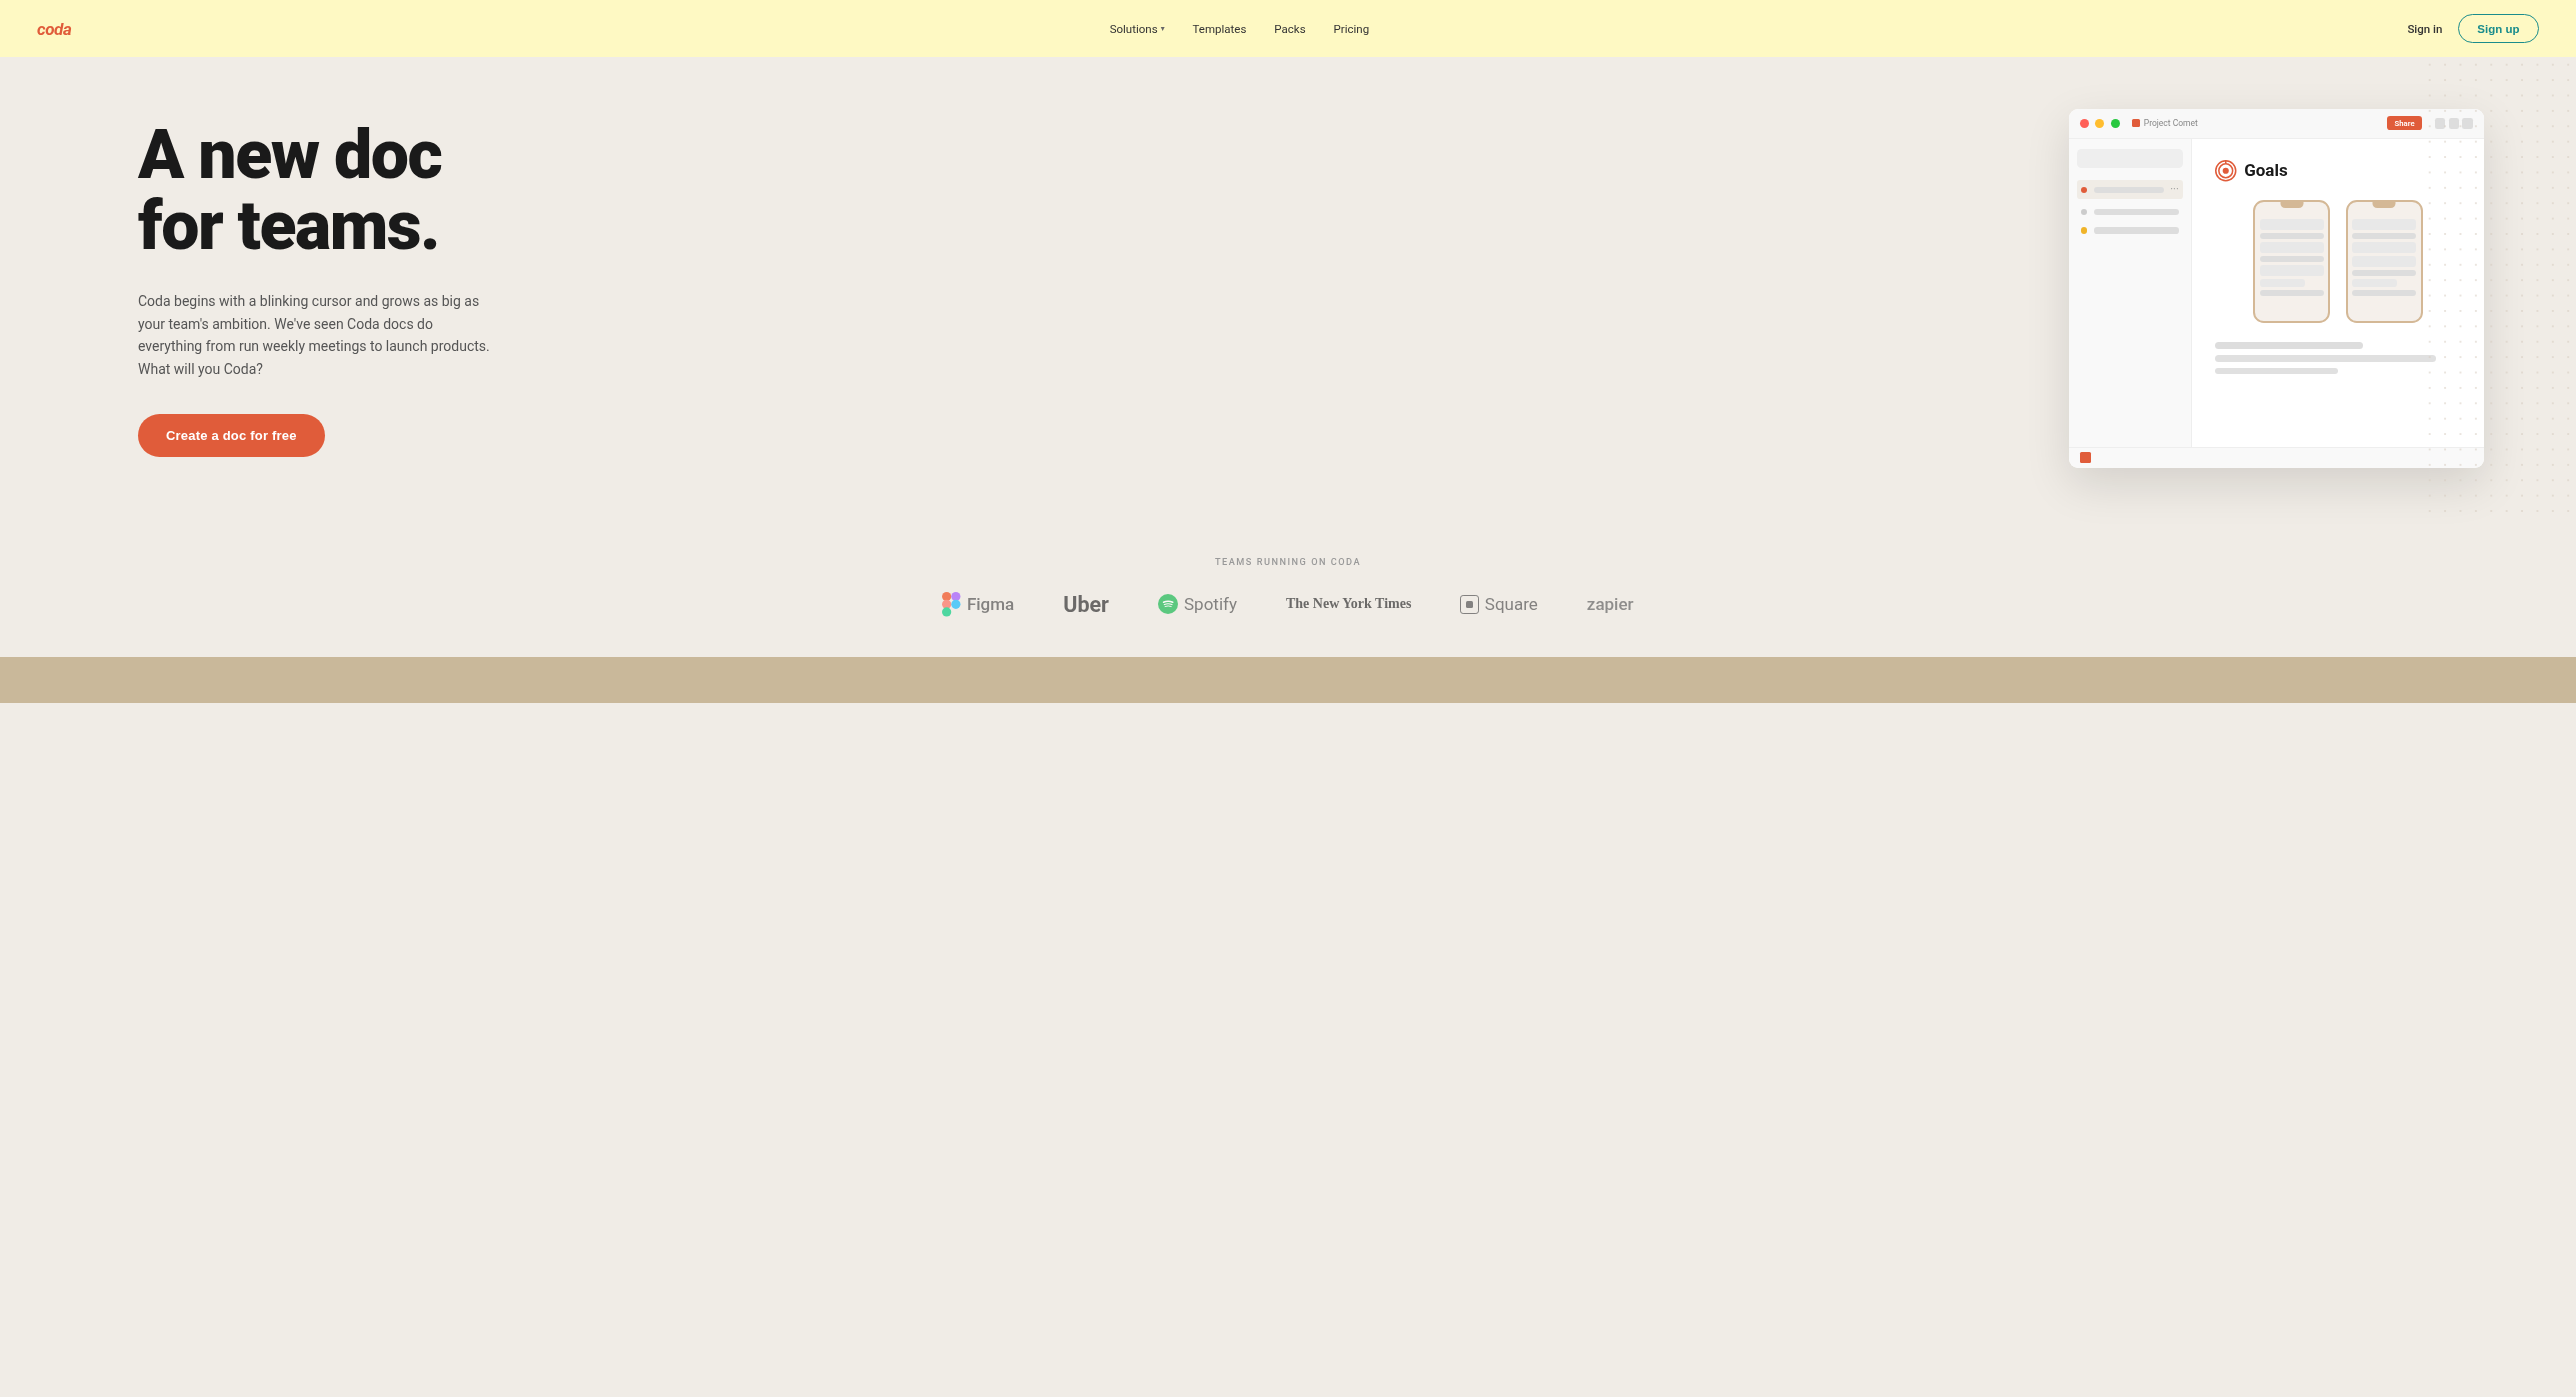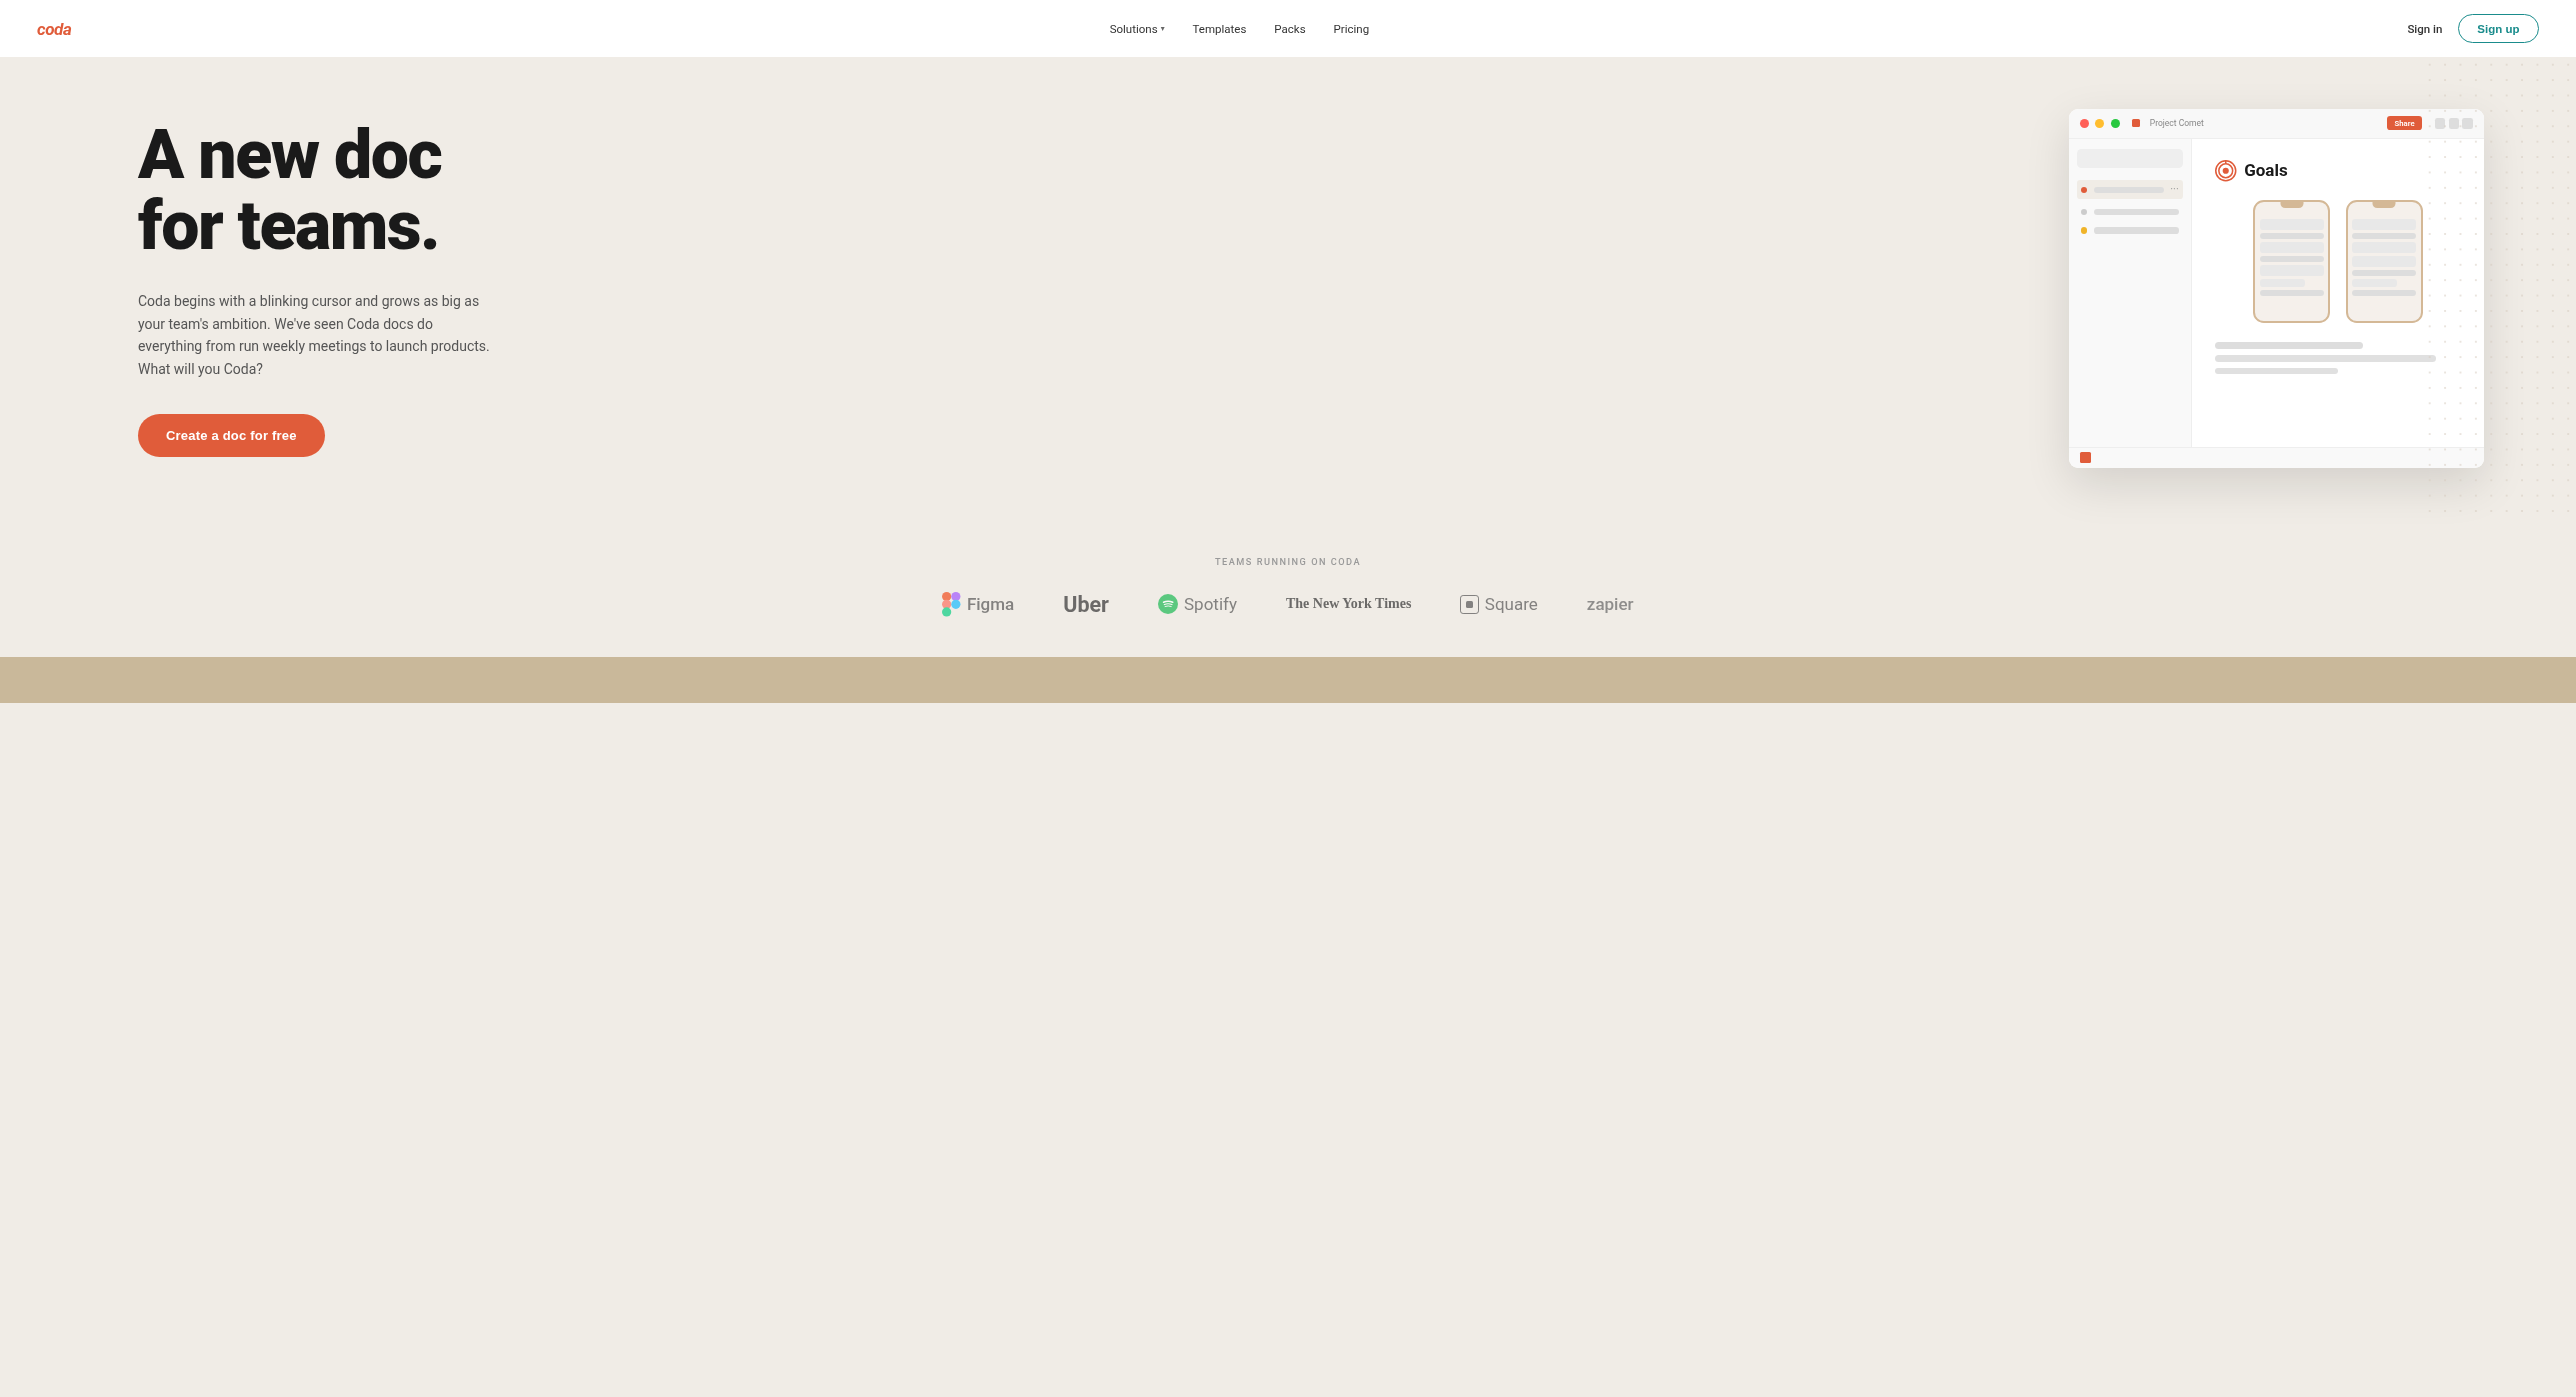--- a/index.html
+++ b/index.html
@@ -14,21 +14,21 @@
       min-height: 100vh;
       overflow-x: hidden;
     }
 
     
     nav {
       display: flex;
       align-items: center;
       justify-content: space-between;
       padding: 14px 37px;
-      background-color: #ffffff;
+      background-color: #fef9c3;
       position: relative;
       z-index: 10;
     }
 
     .nav-logo {
       font-size: 17px;
       font-weight: 700;
       color: #e05c3a;
       letter-spacing: -0.4px;
       font-style: italic;
@@ -174,21 +174,21 @@
       border-radius: 50%;
       background: #28c840;
     }
 
     .browser-title-text {
       font-size: 8.5px;
       color: #888;
       margin-left: 6.2px;
       display: flex;
       align-items: center;
-      gap: 10px;
+      gap: 4px;
     }
 
     .browser-title-icon {
       width: 7.7px;
       height: 7.7px;
       background: #e05c3a;
       border-radius: 1.5px;
     }
 
     .browser-share-btn {

